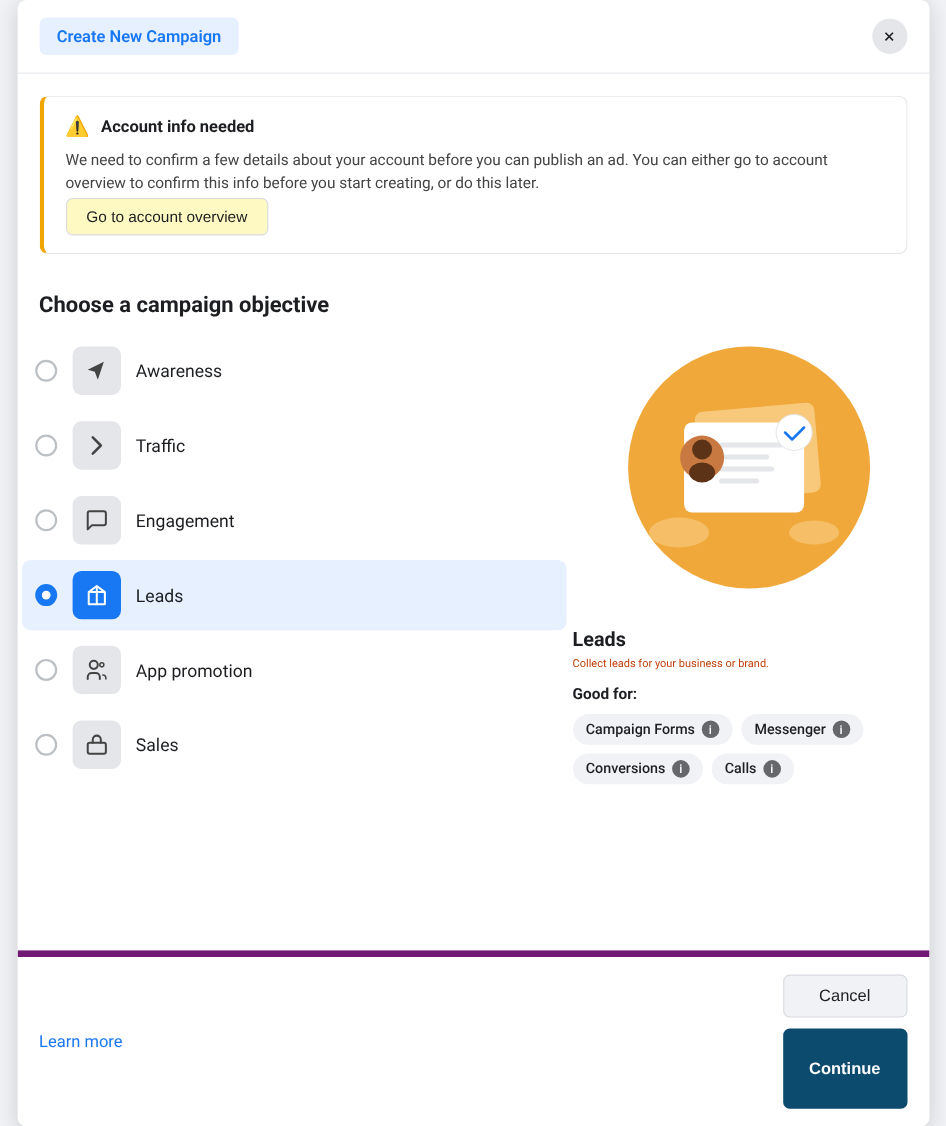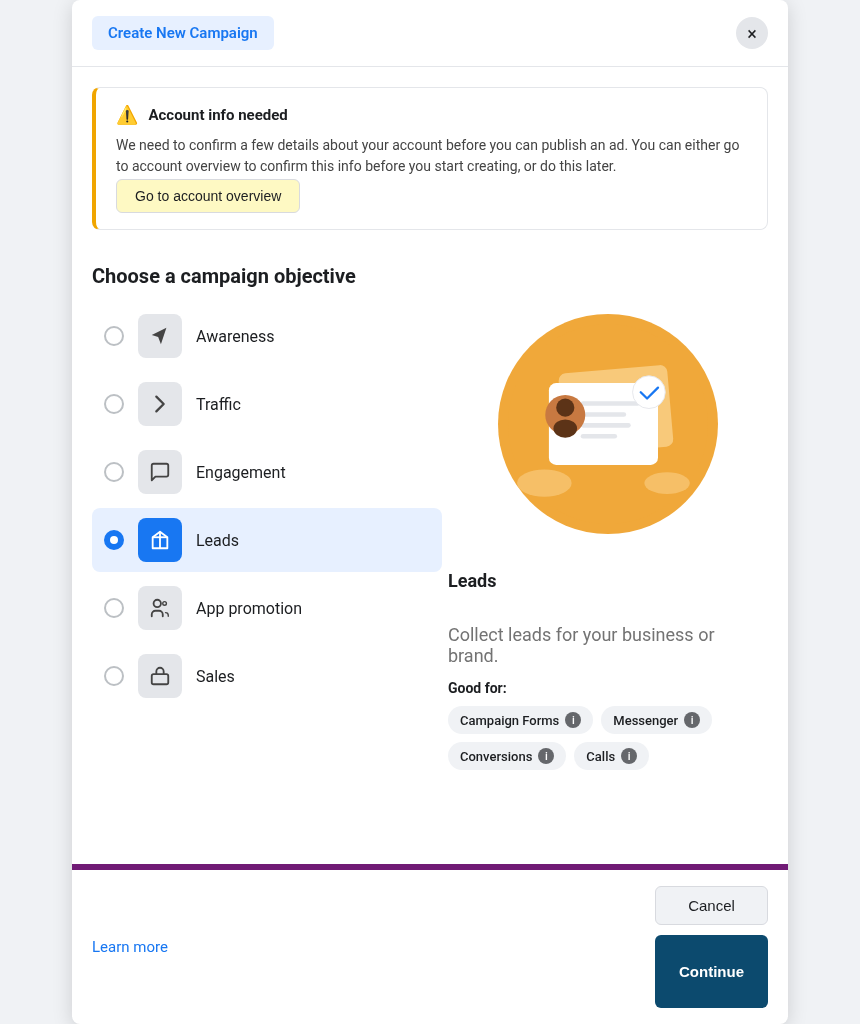--- a/index.html
+++ b/index.html
@@ -5,21 +5,21 @@
     * { box-sizing: border-box; margin: 0; padding: 0; }
     body {
       font-family: -apple-system, BlinkMacSystemFont, 'Segoe UI', Roboto, Arial, sans-serif;
       background: #f0f2f5;
       display: flex;
       justify-content: center;
       align-items: center;
       min-height: 100vh;
     }
     .modal {
-      width: 716px;
+      width: 829px;
       min-height: 1024px;
       background: #fff;
       border-radius: 8px;
       display: flex;
       flex-direction: column;
       box-shadow: 0 4px 20px rgba(0,0,0,0.15);
       overflow: hidden;
       position: relative;
     }
     
@@ -101,21 +101,21 @@
     .section-title {
       padding: 24px 20px 16px 20px;
       font-size: 20px;
       font-weight: 700;
       color: #1c1e21;
     }
     
     .content-area {
       display: flex;
       flex: 1;
-      padding: 0 20px;
+      padding: 0 4px;
       gap: 6px;
     }
     
     .objectives-list {
       flex: 1;
       display: flex;
       flex-direction: column;
       gap: 4px;
     }
     .objective-item {
@@ -187,24 +187,23 @@
       align-items: center;
       justify-content: center;
     }
     .detail-title {
       font-size: 18px;
       font-weight: 700;
       color: #1c1e21;
       margin-bottom: 6px;
     }
     .detail-desc {
-      font-size: 18px;
-      color: #737373;
+      font-size: 10px;
+      color: #c2410c;
       margin-bottom: 14px;
-      margin-top: 27px;
     }
     .good-for-label {
       font-size: 14px;
       font-weight: 700;
       color: #1c1e21;
       margin-bottom: 10px;
     }
     .tags {
       display: flex;
       flex-wrap: wrap;

